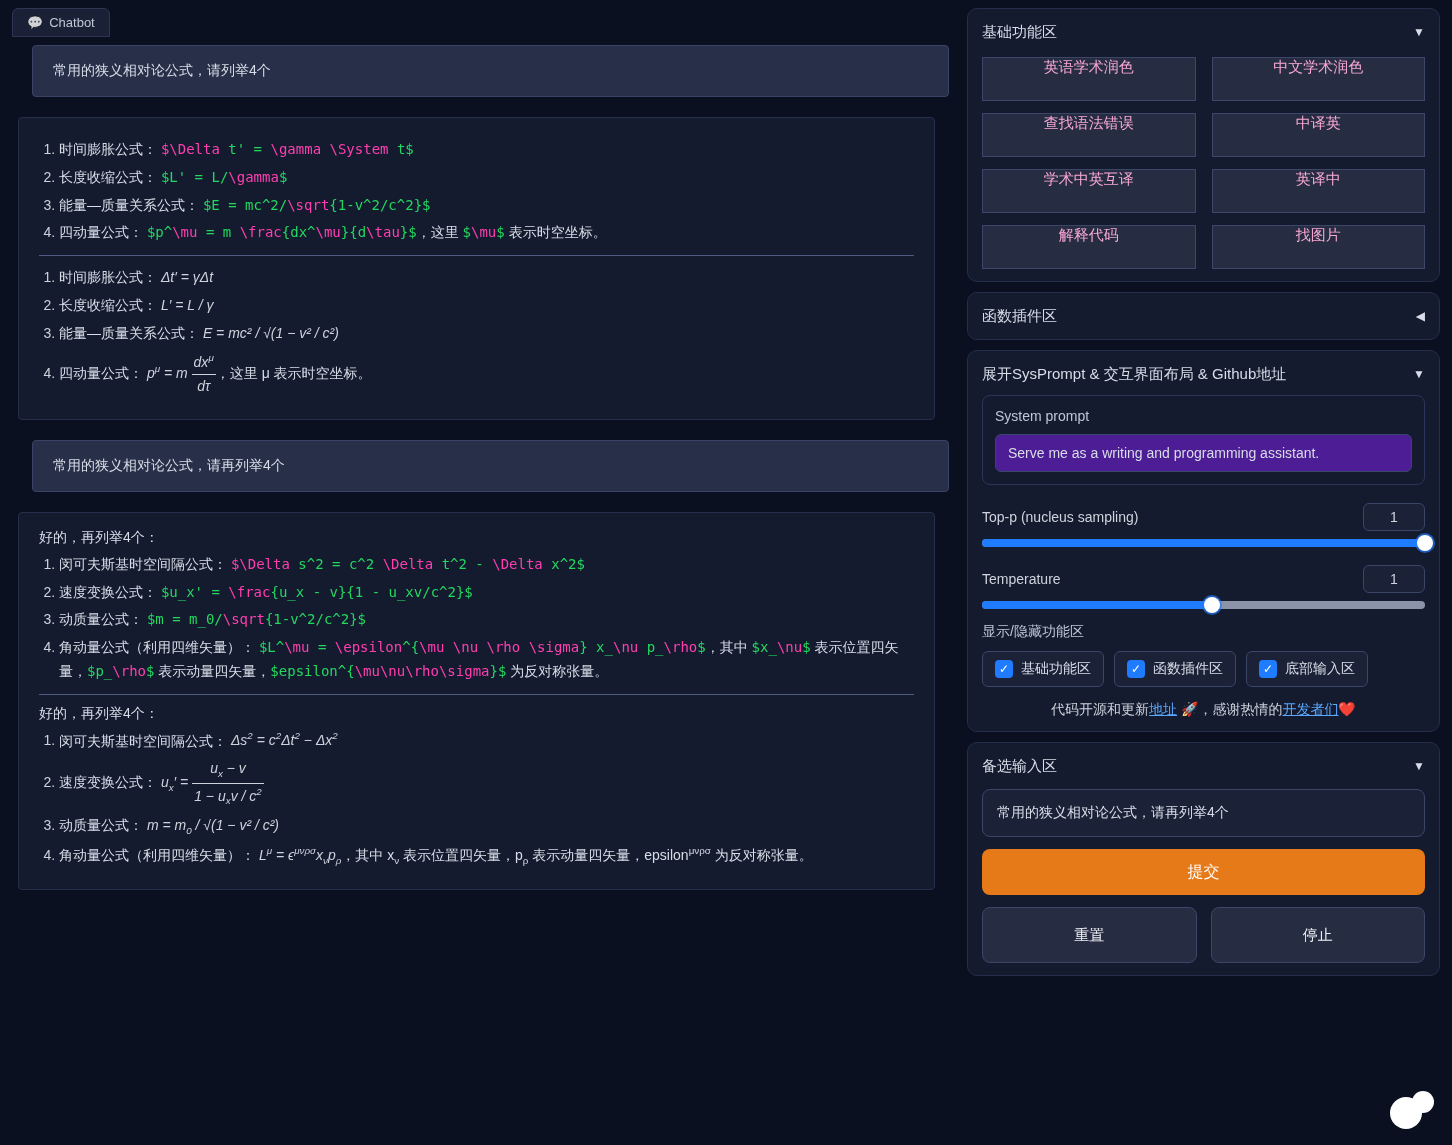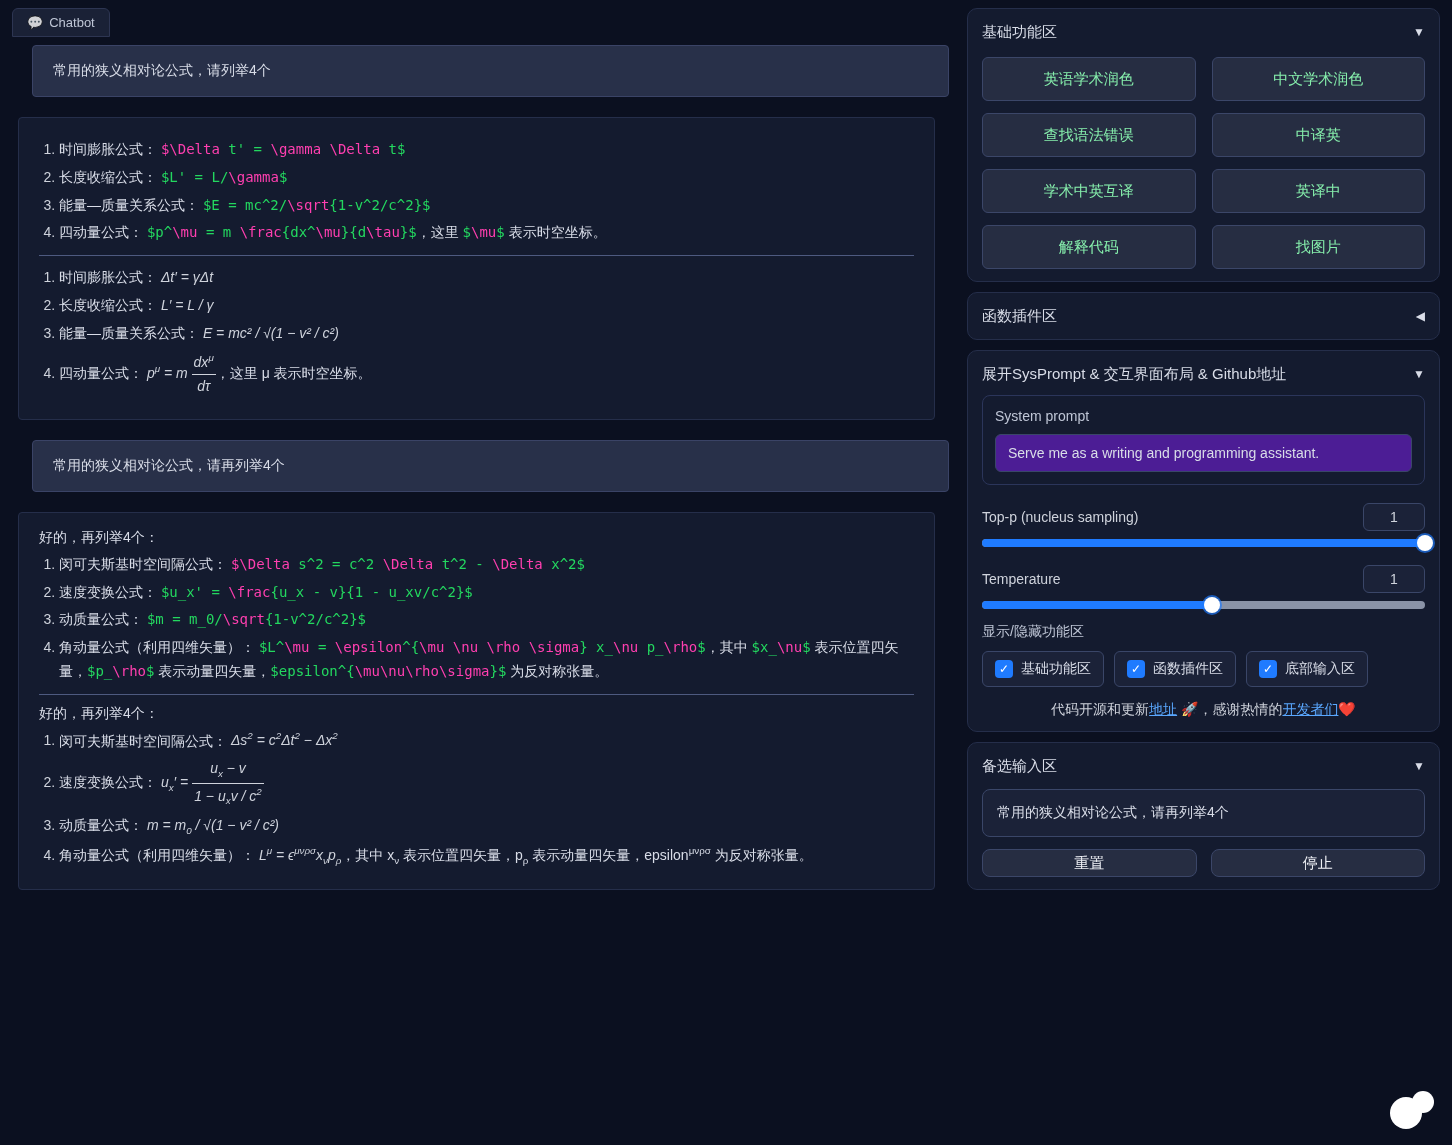--- a/index.html
+++ b/index.html
@@ -80,26 +80,25 @@
 .chev { font-size: 12px; }
 .btn-grid {
   display: grid;
   grid-template-columns: 1fr 1fr;
   gap: 12px 16px;
   margin-top: 14px;
 }
 .fn-btn {
   background: #262d42;
   border: 1px solid #3b4668;
-  border-radius: 6px;
+  border-radius: 0;
   height: 44px;
   display: flex;
-  align-items: center;
   justify-content: center;
-  color: #86efac;
+  color: #f9a8d4;
   font-size: 15px;
   font-weight: 500;
   cursor: pointer;
 }
 .subpanel { padding: 12px; margin-top: 10px; border: 1px solid #2b355a; border-radius: 8px; }
 .sp-label { color: #bfc6d6; font-size: 14px; margin-bottom: 6px; }
 .sp-input {
   background: #4c1d95;
   border: 1px solid #3a4668;
   border-radius: 6px;
@@ -188,21 +187,21 @@
 .sec-row {
   display: grid;
   grid-template-columns: 1fr 1fr;
   gap: 14px;
   margin-top: 12px;
 }
 .sec-btn {
   background: #262d42;
   border: 1px solid #3b4668;
   border-radius: 8px;
-  height: 28px;
+  height: 56px;
   display: flex;
   align-items: center;
   justify-content: center;
   color: #eef0f5;
   font-size: 15px;
 }
 
 .watermark {
   position: fixed;
   right: 20px;
@@ -252,21 +251,21 @@
     <div class="chat-body">
 
       <div class="msg user-msg">
         <span>常用的狭义相对论公式，请列举4个</span>
       </div>
 
       <div class="msg assistant-msg">
         <ol>
           <li>
             <span class="label-cn">时间膨胀公式：</span>
-            <span class="latex-raw"><span class="latex-cmd">$\Delta</span> t' = <span class="latex-cmd">\gamma \Delta</span> t$</span>
+            <span class="latex-raw"><span class="latex-cmd">$\Delta</span> t' = <span class="latex-cmd">\gamma \System</span> t$</span>
           </li>
           <li>
             <span class="label-cn">长度收缩公式：</span>
             <span class="latex-raw">$L' = L/<span class="latex-cmd">\gamma</span>$</span>
           </li>
           <li>
             <span class="label-cn">能量—质量关系公式：</span>
             <span class="latex-raw">$E = mc^2/<span class="latex-cmd">\sqrt</span>{1-v^2/c^2}$</span>
           </li>
           <li>
@@ -444,20 +443,23 @@
     </div>
 
     <div class="panel">
       <div class="panel-head">
         <span>备选输入区</span>
         <span class="chev">▼</span>
       </div>
       <div class="input-box">
         <span>常用的狭义相对论公式，请再列举4个</span>
       </div>
+      <button class="submit-btn">
+        <span>提交</span>
+      </button>
       <div class="sec-row">
         <div class="sec-btn">
             <span>重置</span>
           </div>
         <div class="sec-btn">
             <span>停止</span>
           </div>
       </div>
     </div>
   </div>

